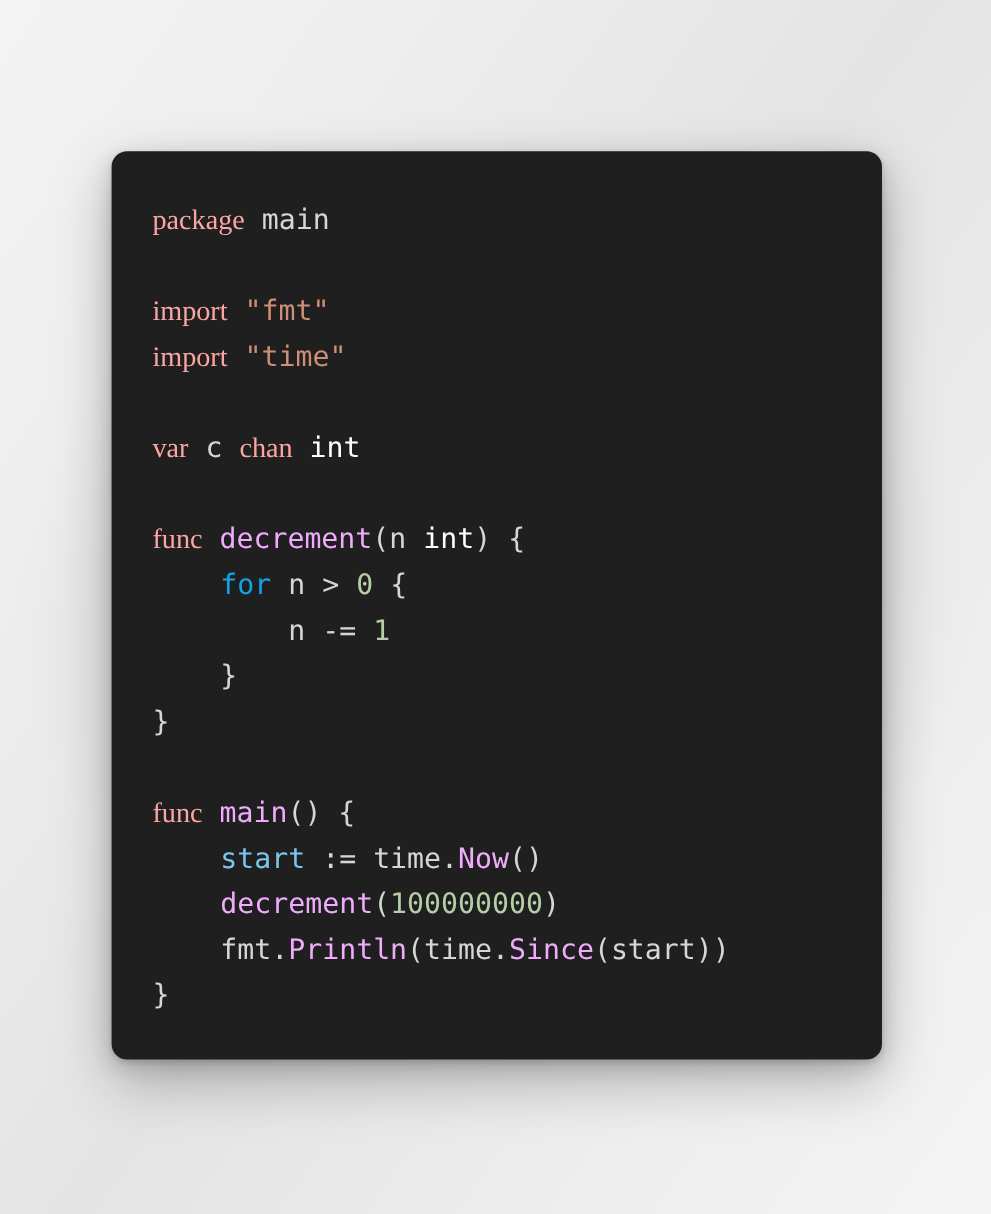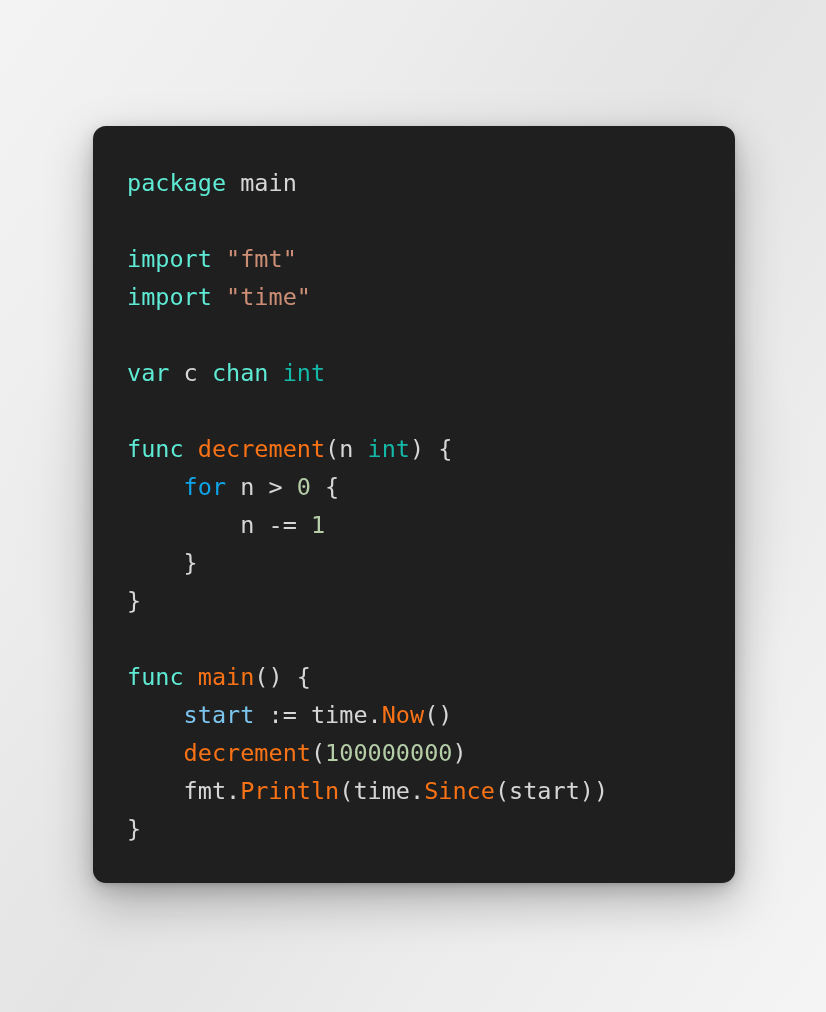--- a/index.html
+++ b/index.html
@@ -59,25 +59,25 @@
   .code-line {
     display: block;
     height: 38px;
     white-space: pre;
   }
   .code-line.blank {
     height: 38px;
   }
 
   
-  .t-kw      { color: #5eead4; }
+  .t-kw      { color: #fca5a5; font-family: Liberation Serif, serif; }
   .t-kw2     { color: #0ea5e9; }
   .t-str     { color: #cd8e76; }
-  .t-type    { color: #14b8a6; }
-  .t-func    { color: #f97316; }
+  .t-type    { color: #ffffff; }
+  .t-func    { color: #f0abfc; }
   .t-num     { color: #b5cea8; }
   .t-var     { color: #7cc5ee; }
   .t-plain   { color: #d6d6d6; }
   .t-punct   { color: #d6d6d6; }
 </style>
 </head>
 <body>
 
 <div id="page">
 

